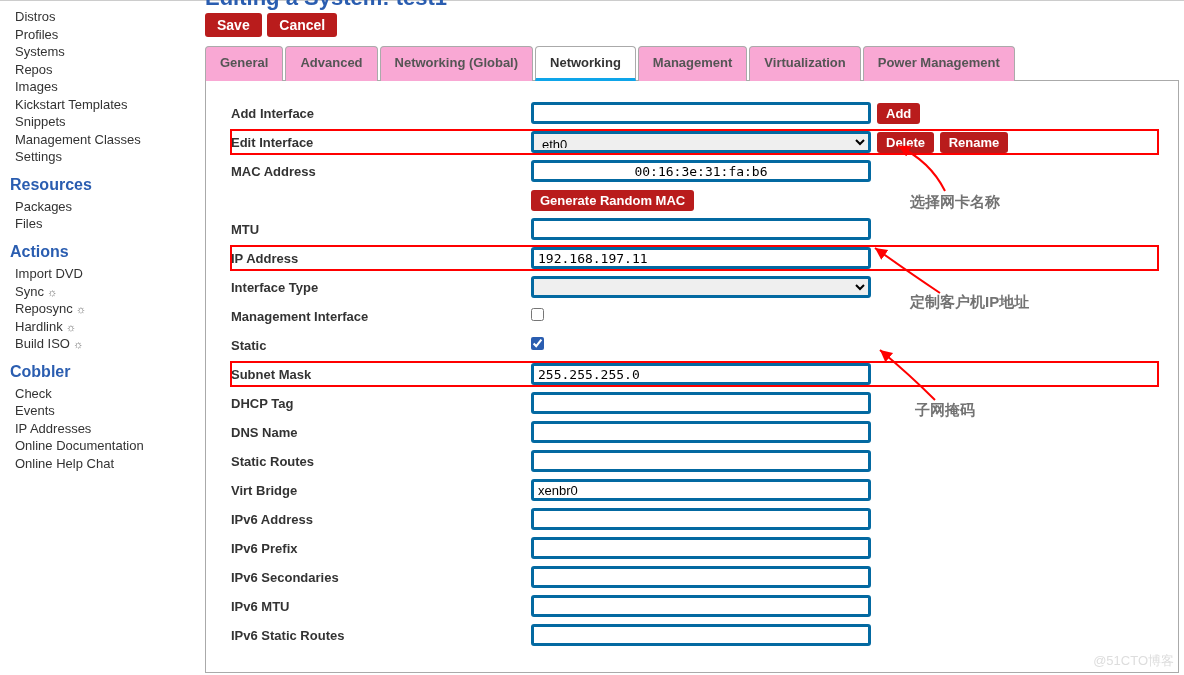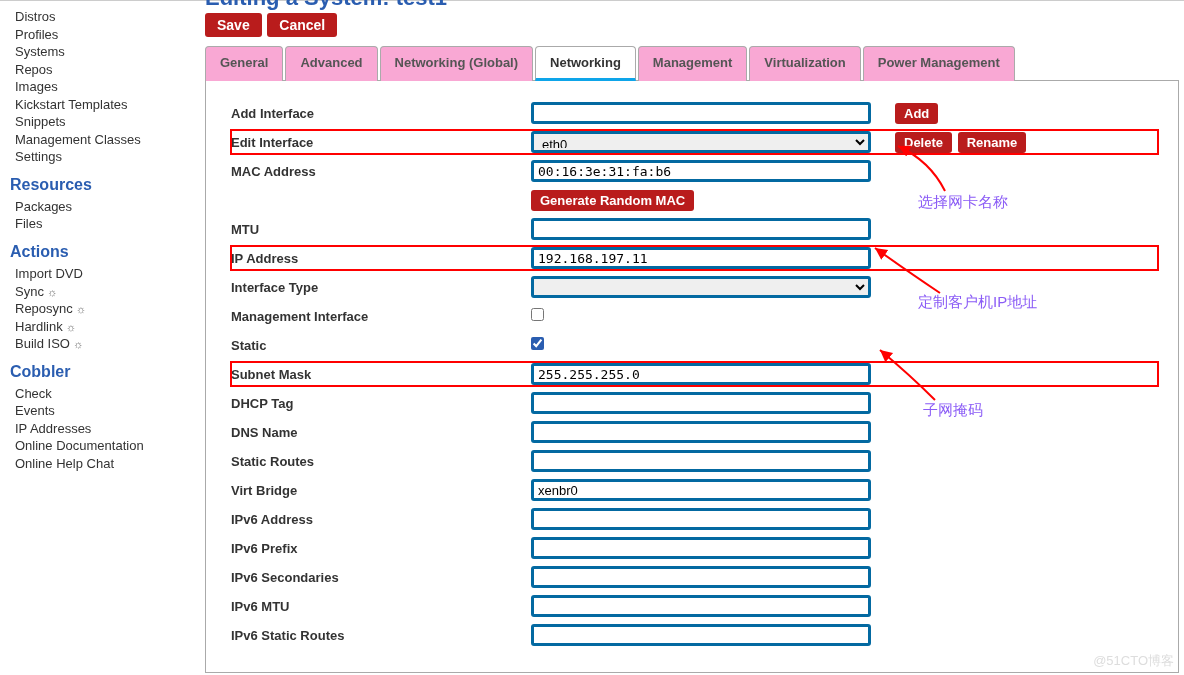--- a/index.html
+++ b/index.html
@@ -16,23 +16,23 @@
 .btn-sm { padding: 3px 9px; font-size: 13px; }
 .tabs { border-bottom: 1px solid #aaa; display: flex; }
 .tab { padding: 8px 14px; background: #f9a8d4; border: 1px solid #aaa; border-bottom: none; margin-right: 2px; cursor: pointer; color: #555; font-size: 13px; font-weight: bold; position: relative; top: 1px; border-radius: 4px 4px 0 0; }
 .tab.active { background: #fff; border-bottom: 3px solid #0ea5e9; color: #333; }
 .form-area { padding: 20px 20px 20px 25px; border: 1px solid #aaa; border-top: none; }
 .form-row { display: flex; align-items: center; margin-bottom: 5px; min-height: 24px; }
 .form-label { width: 300px; font-weight: bold; font-size: 13px; padding-left: 0; }
 .form-input { width: 340px; }
 .form-input input[type="text"], .form-input select { width: 100%; padding: 2px 4px; border: 3px solid #0369a1; border-radius: 3px; font-size: 13px; height: 22px; font-family: Arial, sans-serif; }
 .form-input input[type="checkbox"] { accent-color: #2a5db0; }
-.form-btns { margin-left: 24px; }
+.form-btns { margin-left: 6px; }
 .row-highlight { outline: 2px solid #ff0000; outline-offset: -1px; }
-.annotation { position: absolute; color: #8b5cf6; font-size: 15px; font-weight: normal; white-space: nowrap; margin-left: 8px; }
+.annotation { position: absolute; color: #737373; font-size: 15px; font-weight: bold; white-space: nowrap; }
 .arrow { position: absolute; pointer-events: none; }
 .arrow svg { overflow: visible; }
 .watermark { position: absolute; right: 10px; bottom: 5px; color: #ddd; font-size: 13px; }
 hr.top { border: none; border-top: 1px solid #ccc; margin-bottom: 2px; }
 </style>
 </head>
 <body>
 
 <hr class="top">
 <div class="container">
@@ -98,21 +98,21 @@
           </select>
         </div>
         <div class="form-btns">
           <button class="btn btn-sm">Delete</button>
           <button class="btn btn-sm">Rename</button>
         </div>
       </div>
 
       <div class="form-row">
         <div class="form-label">MAC Address</div>
-        <div class="form-input"><input type="text" style="font-family: monospace;" value="00:16:3e:31:fa:b6"></div>
+        <div class="form-input"><input type="text" style="font-family: monospace; text-align: center;" value="00:16:3e:31:fa:b6"></div>
       </div>
 
       <div class="form-row">
         <div class="form-label"></div>
         <div class="form-input" style="width:auto;"><button class="btn btn-sm">Generate Random MAC</button></div>
       </div>
 
       <div class="form-row">
         <div class="form-label">MTU</div>
         <div class="form-input"><input type="text" value="" style=""></div>

